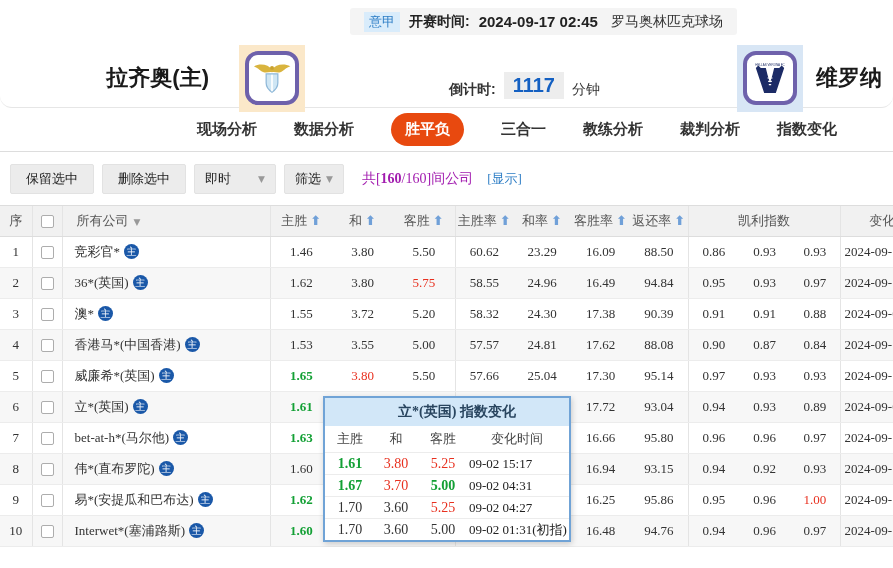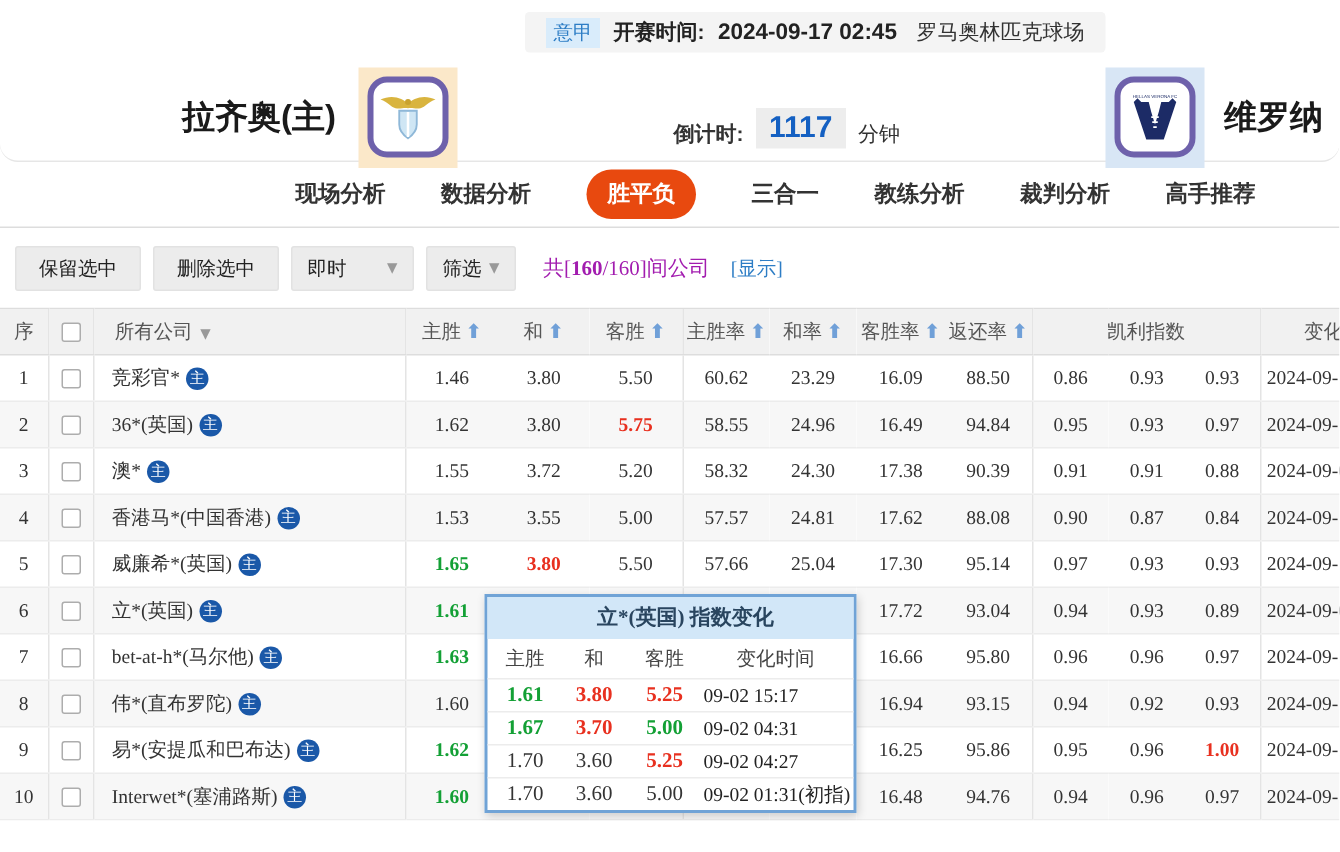--- a/index.html
+++ b/index.html
@@ -13,21 +13,21 @@
   body{position:relative;font-family:"Liberation Serif","DejaVu Serif",serif;color:#333;}
 
   
   .header{position:relative;height:108px;border-bottom:1px solid #e6e6e6;font-family:"Liberation Sans","DejaVu Sans",sans-serif;border-radius:12px;}
   .topbar{position:absolute;left:350px;top:8px;height:27px;background:#f4f4f4;border-radius:3px;
           display:flex;align-items:center;padding:0 14px;gap:9px;font-size:14px;white-space:nowrap;}
   .chip{background:var(--league-chip-bg);color:var(--link-blue);font-size:13px;padding:1px 5px;}
   .kick-label,.kick-time{font-weight:bold;color:#222;}
   .kick-time{font-size:15px;}
   .venue{color:#333;margin-left:4px;}
-  .home-group{position:absolute;left:0;top:44px;width:305px;height:68px;display:flex;align-items:center;justify-content:flex-end;gap:15px;}
+  .home-group{position:absolute;left:0;top:44px;width:305px;height:68px;display:flex;align-items:center;justify-content:flex-end;gap:30px;}
   .away-group{position:absolute;left:737px;top:44px;height:68px;display:flex;align-items:center;gap:13px;}
   .team-name{font-size:22px;font-weight:bold;color:#1a1a1a;white-space:nowrap;}
   .tile{width:66px;height:67px;display:flex;align-items:center;justify-content:center;flex:0 0 auto;}
   .home-tile{background:#fbe8c9;}
   .away-tile{background:#d8e6f5;}
   .logo-box{width:54px;height:54px;background:#fff;border:4px solid #6e61ab;border-radius:13px;display:flex;align-items:center;justify-content:center;}
   .countdown{position:absolute;left:449px;top:72px;display:flex;align-items:flex-end;gap:8px;font-size:14px;font-weight:bold;color:#333;}
   .cd-val{background:#ededed;color:var(--countdown-blue);font-size:20px;font-weight:bold;padding:2px 9px;}
   .cd-unit{font-weight:normal;}
 
@@ -57,21 +57,21 @@
   tbody tr:nth-child(even){background:#f7f7f7;}
   td{text-align:center;border-bottom:1px solid #ececec;white-space:nowrap;overflow:hidden;}
   .bl{border-left:1px solid #e4e4e4;}
   .company{text-align:left;padding-left:12px;}
   .company-h{text-align:left;padding-left:14px;}
   .badge{display:inline-block;width:15px;height:15px;line-height:15px;border-radius:50%;background:var(--badge-blue);
          color:#fff;font-size:10px;text-align:center;margin-left:4px;vertical-align:1px;
          font-family:"Liberation Sans","DejaVu Sans",sans-serif;}
   .sarr{color:var(--sort-arrow-blue);font-family:"DejaVu Sans",sans-serif;font-size:13px;margin-left:3px;font-weight:bold;}
   .green{color:var(--down-green);font-weight:bold;}
-  .red{color:var(--up-red);font-weight:bold;}
+  .red{color:var(--up-red);font-weight:normal;}
   .date-cell{text-align:left;padding-left:4px;}
   .cbx{width:13px;height:13px;border:1px solid #adadad;border-radius:2px;background:#fff;margin:0 auto;cursor:pointer;}
 
   
   .popup{position:absolute;left:323px;top:191px;width:248px;height:146px;background:#fff;
          border:2px solid var(--popup-border-blue);box-shadow:1px 2px 6px rgba(0,0,0,.18);z-index:5;}
   .popup-title{height:28px;background:var(--popup-title-bg);display:flex;align-items:center;justify-content:center;
                font-weight:bold;font-size:14px;color:#29455f;padding-left:20px;}
   .prow{display:grid;grid-template-columns:46px 46px 48px 100px;align-items:center;height:22px;padding-left:2px;}
   .prow span{text-align:center;font-size:13px;}
@@ -127,21 +127,21 @@
   </div>
 </div>
 
 <div class="tabbar">
     <div class="tab">现场分析</div>
     <div class="tab">数据分析</div>
     <div class="tab active">胜平负</div>
     <div class="tab">三合一</div>
     <div class="tab">教练分析</div>
     <div class="tab">裁判分析</div>
-    <div class="tab">高手推荐</div>
+    <div class="tab">指数变化</div>
   </div>
 
 <div class="toolbar">
   <div class="tbtn">保留选中</div>
   <div class="tbtn">删除选中</div>
   <div class="tbtn tdrop wide">
     <span>即时</span>
     <span class="darr">▼</span>
   </div>
   <div class="tbtn tdrop">

